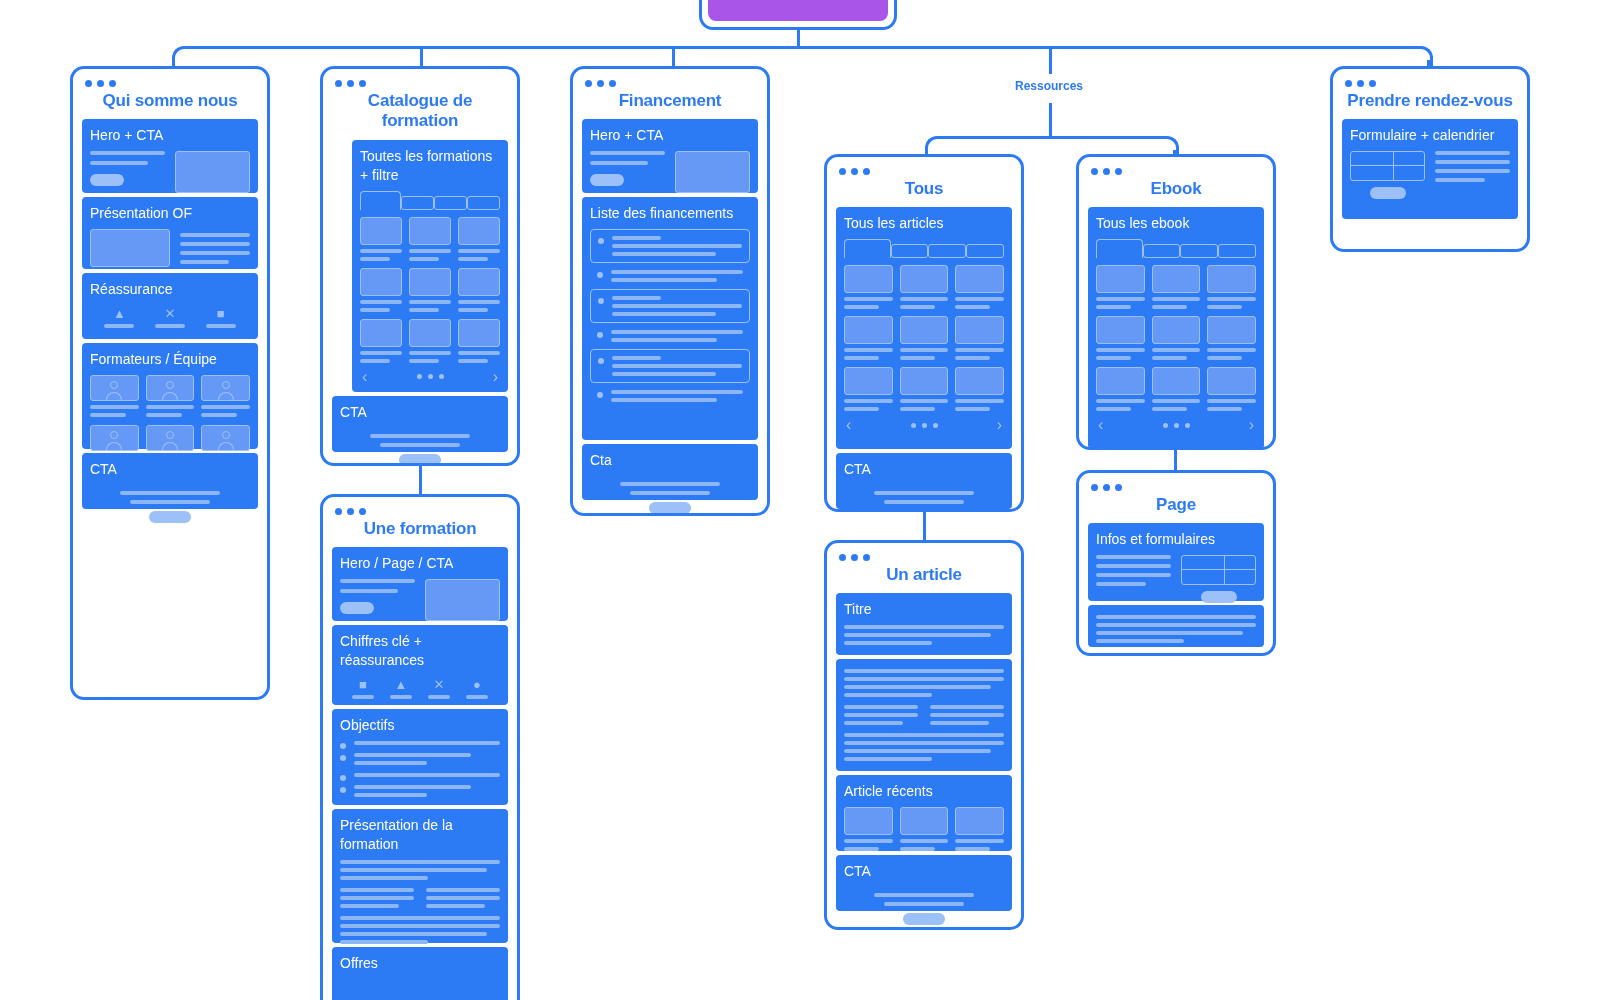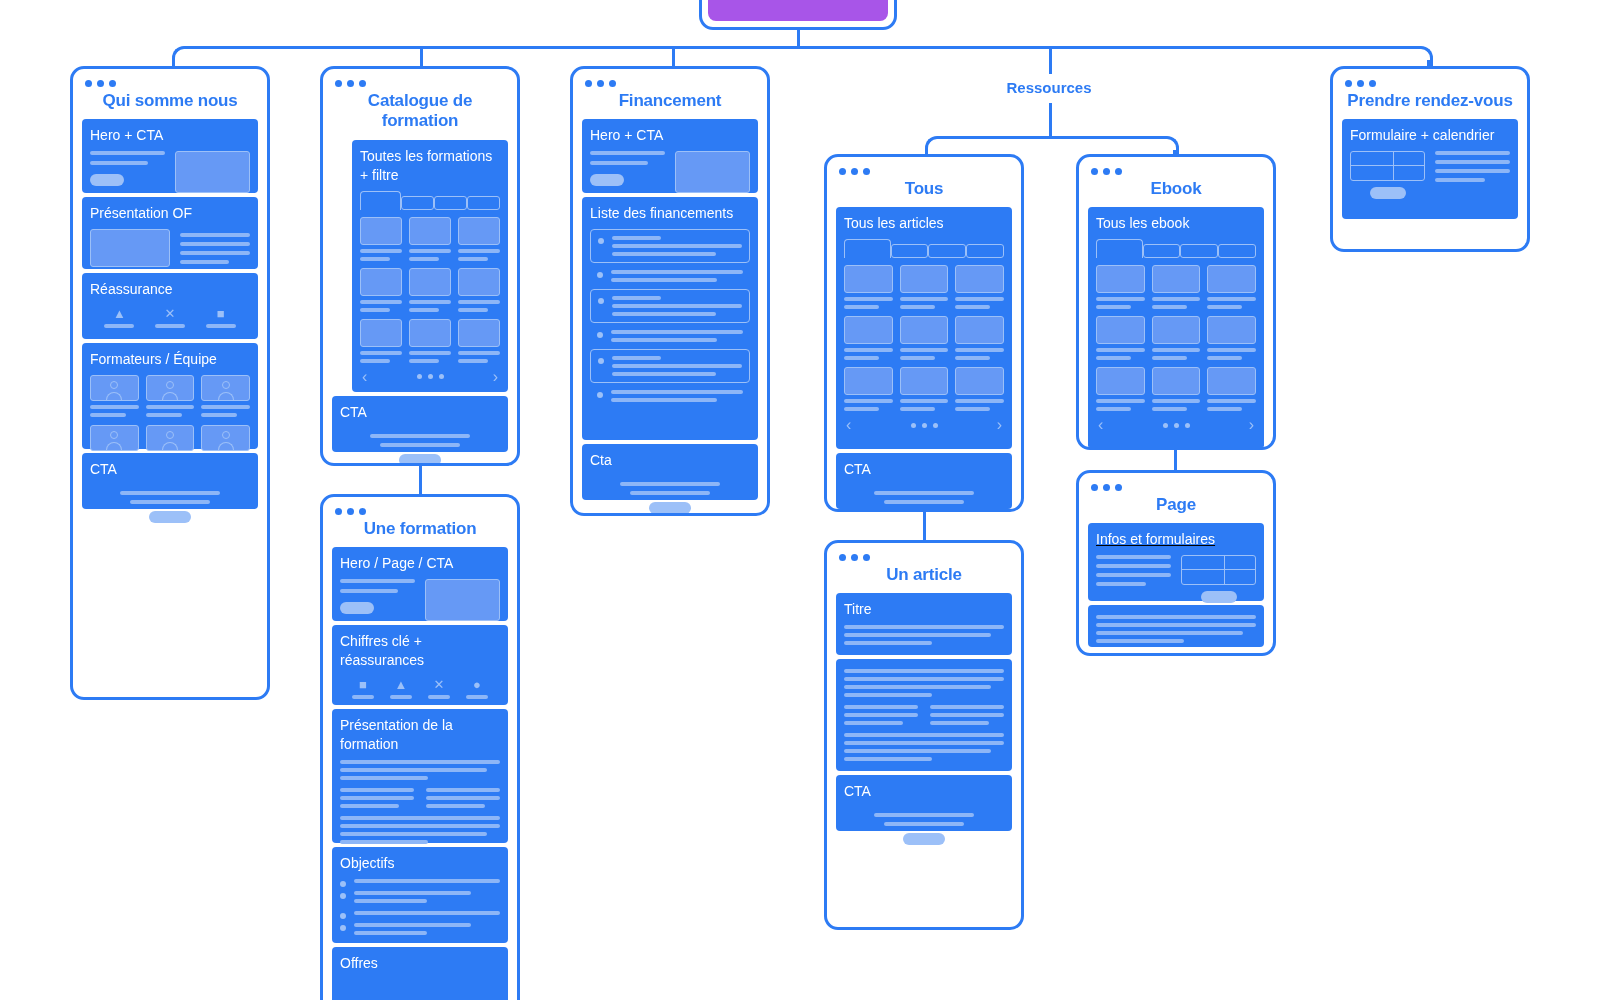--- a/index.html
+++ b/index.html
@@ -119,21 +119,21 @@
   .formbox .lines .ln{width:100%;}
   .formbox .lines .ln.s{width:66%;}
   .formbox .right{flex:1;display:flex;flex-direction:column;align-items:center;gap:6px;}
   .cal{width:100%;height:30px;border:1.5px solid #9CC0F8;border-radius:3px;box-sizing:border-box;
        display:grid;grid-template-columns:1.4fr 1fr;grid-template-rows:1fr 1fr;}
   .cal div{border-right:1.5px solid #9CC0F8;border-bottom:1.5px solid #9CC0F8;box-sizing:border-box;}
   .cal div:nth-child(2),.cal div:nth-child(4){border-right:none;}
   .cal div:nth-child(3),.cal div:nth-child(4){border-bottom:none;}
   .formbox .right .pill{width:48%;}
 
-  .grp-label{position:absolute;color:#2D7BF4;font-weight:bold;font-size:15px;text-align:center;}
+  .grp-label{position:absolute;color:#2D7BF4;font-weight:bold;font-size:12px;text-align:center;}
 </style>
 </head>
 <body>
 
 <div>
 
   <div class="wire wire-v" style="left:797px;top:30px;height:18px;"></div>
 
   <div class="wire wire-h" style="left:184px;top:46px;width:1232px;"></div>
 
@@ -398,47 +398,20 @@
             <span class="glyph">✕</span>
             <span class="ln" style="width:22px;"></span>
           </div>
         <div class="ic" style="width:26px;">
             <span class="glyph">●</span>
             <span class="ln" style="width:22px;"></span>
           </div>
       </div>
     </div>
 
-    <div class="sec" style="height:134px;">
-      <div class="sec-label">Présentation de la formation</div>
-      <div class="para" style="margin-bottom:8px;">
-        <span class="ln"></span>
-        <span class="ln a"></span>
-        <span class="ln b"></span>
-      </div>
-      <div class="splitpara" style="margin-bottom:8px;">
-        <div>
-            <span class="ln"></span>
-            <span class="ln"></span>
-            <span class="ln s"></span>
-          </div>
-        <div>
-            <span class="ln"></span>
-            <span class="ln"></span>
-            <span class="ln s"></span>
-          </div>
-      </div>
-      <div class="para">
-        <span class="ln"></span>
-        <span class="ln"></span>
-        <span class="ln a"></span>
-        <span class="ln b"></span>
-      </div>
-    </div>
-
     <div class="sec" style="height:96px;">
       <div class="sec-label">Objectifs</div>
       <div class="bullets" style="margin-bottom:8px;">
         <div class="bl">
             <span class="dot"></span>
             <div class="bls">
               <span class="ln"></span>
             </div>
           </div>
         <div class="bl">
@@ -456,20 +429,47 @@
               <span class="ln"></span>
             </div>
           </div>
         <div class="bl">
             <span class="dot"></span>
             <div class="bls">
               <span class="ln s"></span>
               <span class="ln xs"></span>
             </div>
           </div>
+      </div>
+    </div>
+
+    <div class="sec" style="height:134px;">
+      <div class="sec-label">Présentation de la formation</div>
+      <div class="para" style="margin-bottom:8px;">
+        <span class="ln"></span>
+        <span class="ln a"></span>
+        <span class="ln b"></span>
+      </div>
+      <div class="splitpara" style="margin-bottom:8px;">
+        <div>
+            <span class="ln"></span>
+            <span class="ln"></span>
+            <span class="ln s"></span>
+          </div>
+        <div>
+            <span class="ln"></span>
+            <span class="ln"></span>
+            <span class="ln s"></span>
+          </div>
+      </div>
+      <div class="para">
+        <span class="ln"></span>
+        <span class="ln"></span>
+        <span class="ln a"></span>
+        <span class="ln b"></span>
       </div>
     </div>
 
     <div class="sec" style="height:60px;">
       <div class="sec-label">Offres</div>
     </div>
 
   </div>
 </div>
 
@@ -683,20 +683,40 @@
           </div>
       </div>
       <div class="para">
         <span class="ln"></span>
         <span class="ln"></span>
         <span class="ln a"></span>
         <span class="ln b"></span>
       </div>
     </div>
 
+    <div class="sec" style="height:76px;">
+      <div class="sec-label">Article récents</div>
+      <div class="grid3">
+        <div class="cell">
+            <div class="box"></div>
+            <span class="ln"></span>
+            <span class="ln s"></span>
+          </div>
+        <div class="cell">
+            <div class="box"></div>
+            <span class="ln"></span>
+            <span class="ln s"></span>
+          </div>
+        <div class="cell">
+            <div class="box"></div>
+            <span class="ln"></span>
+            <span class="ln s"></span>
+          </div>
+      </div>
+    </div>
 
     <div class="sec" style="height:56px;">
       <div class="sec-label">CTA</div>
       <div class="cta-body">
         <span class="ln"></span>
         <span class="ln s"></span>
         <span class="pill"></span>
       </div>
     </div>
 
@@ -784,21 +804,21 @@
 </div>
 
 <div class="card" style="left:1076px;top:470px;width:200px;height:186px;">
   <div class="dots">
       <i></i>
       <i></i>
       <i></i>
     </div>
   <div class="card-title">Page</div>
   <div class="sections">
-    <div class="sec" style="height:78px;text-decoration:underline;">
+    <div class="sec" style="height:78px;">
       <div class="sec-label">Infos et formulaires</div>
       <div class="formbox">
         <div class="lines">
           <span class="ln"></span>
           <span class="ln"></span>
           <span class="ln"></span>
           <span class="ln s"></span>
         </div>
         <div class="right">
           <div class="cal">

